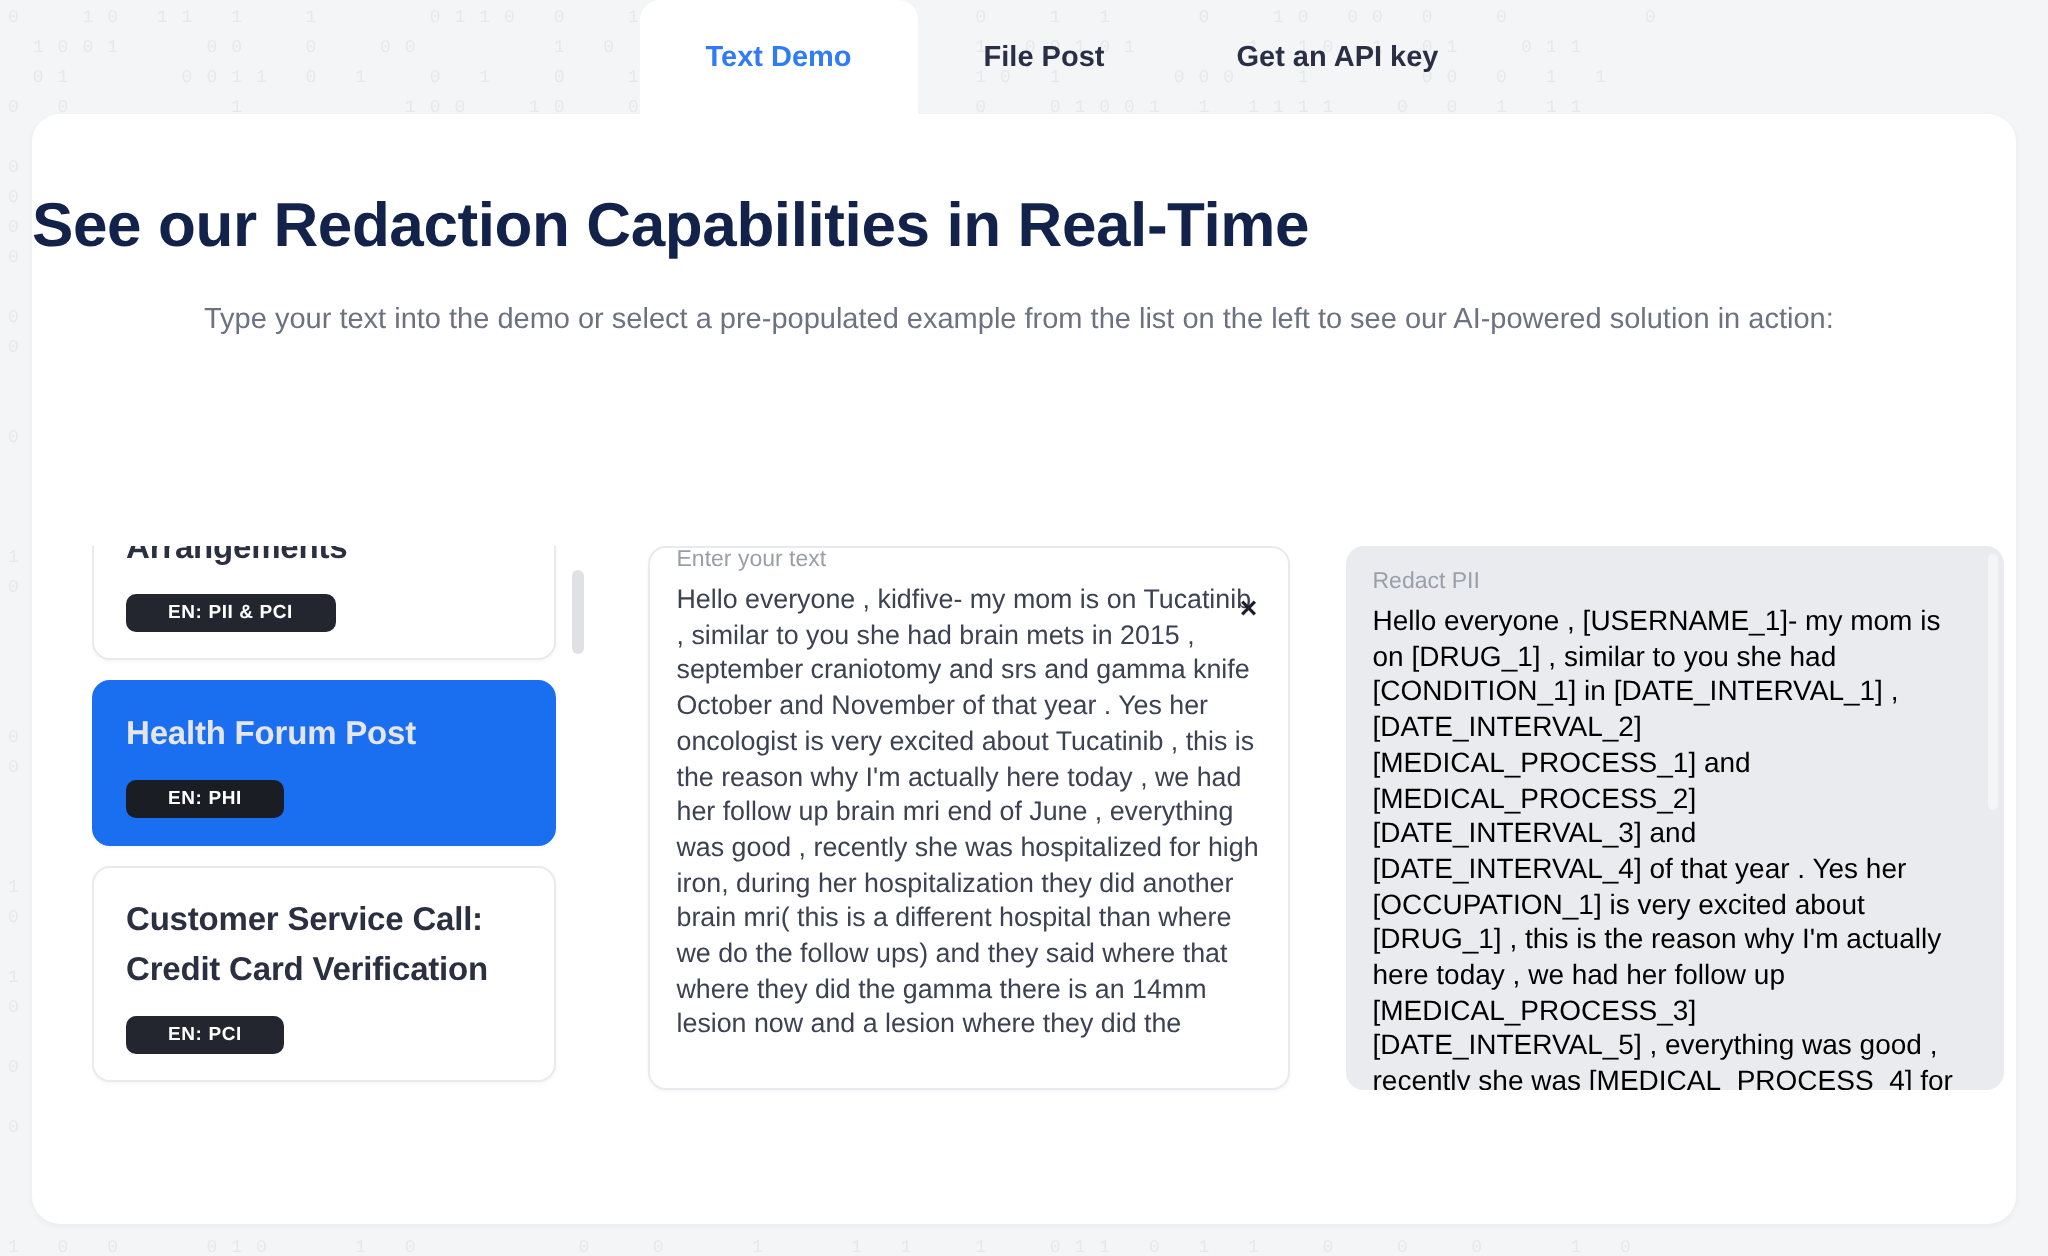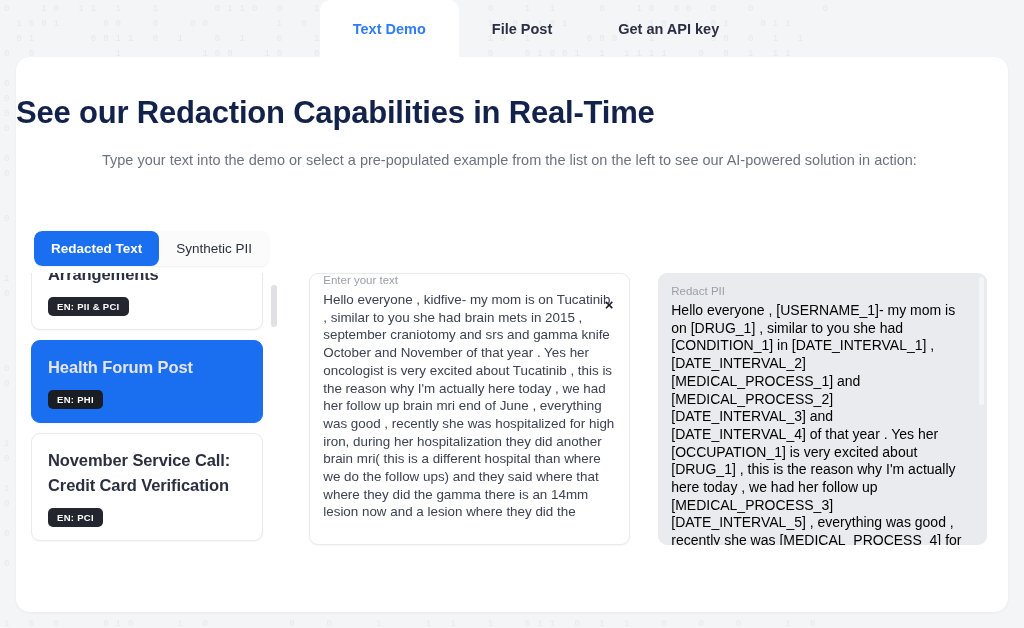--- a/index.html
+++ b/index.html
@@ -120,21 +120,21 @@
   }
   .mode-btn.active {
     background: #1a6ef0;
     color: #ffffff;
     font-weight: bold;
   }
 
   
   #panels {
     position: absolute;
-    left: 15px;
+    left: 30px;
     top: 216px;
     width: 956px;
     height: 275px;
     display: flex;
     gap: 28px;
   }
 
   
   #examples-panel {
     width: 258px;
@@ -172,21 +172,21 @@
   }
   .example-card.selected .example-title { color: #e5e5e5; }
   .example-badge {
     display: inline-block;
     margin-top: 10px;
     background: #23262e;
     color: #ffffff;
     font-size: 9.5px;
     font-weight: bold;
     letter-spacing: .3px;
-    padding: 4px 9px 4px;
+    padding: 4px 21px 4px;
     border-radius: 5px;
   }
   .example-card.selected .example-badge { background: #1b1d24; text-align: right; }
 
   
   #examples-scrollbar {
     position: absolute;
     right: 4px;
     top: 2px;
     width: 6px;
@@ -331,43 +331,39 @@
   <button class="tab active">Text Demo</button>
   <button class="tab">File Post</button>
   <button class="tab">Get an API key</button>
 </div>
 
 <div id="main-card">
 
   <h1 id="page-title">See our Redaction Capabilities in Real-Time</h1>
   <p id="page-subtitle">Type your text into the demo or select a pre-populated example from the list on the left to see our AI-powered solution in action:</p>
 
-  <div id="mode-toggle">
-    <button class="mode-btn active">Redacted Text</button>
-    <button class="mode-btn">Synthetic PII</button>
-  </div>
 
   <div id="panels">
 
     <div id="examples-panel">
       <div id="examples-scroll">
         <div id="examples-inner">
 
           <div class="example-card">
             <div class="example-title">Arrangements</div>
             <span class="example-badge">EN: PII &amp; PCI</span>
           </div>
 
           <div class="example-card selected">
             <div class="example-title">Health Forum Post</div>
             <span class="example-badge">EN: PHI</span>
           </div>
 
           <div class="example-card">
-            <div class="example-title">November Service Call: Credit Card Verification</div>
+            <div class="example-title">Customer Service Call: Credit Card Verification</div>
             <span class="example-badge">EN: PCI</span>
           </div>
 
         </div>
       </div>
       <div id="examples-scrollbar">
         <div id="examples-thumb"></div>
       </div>
     </div>
 

